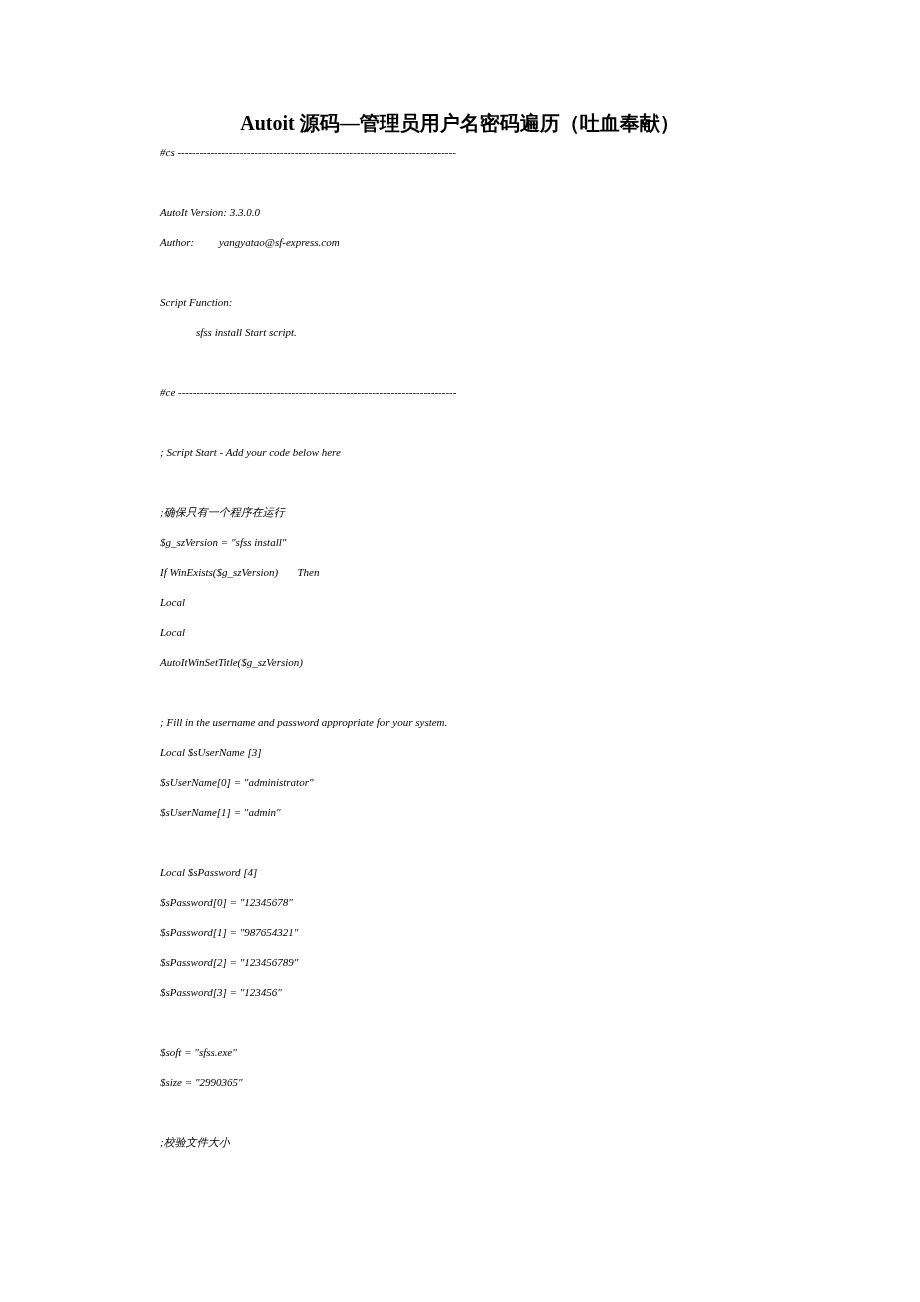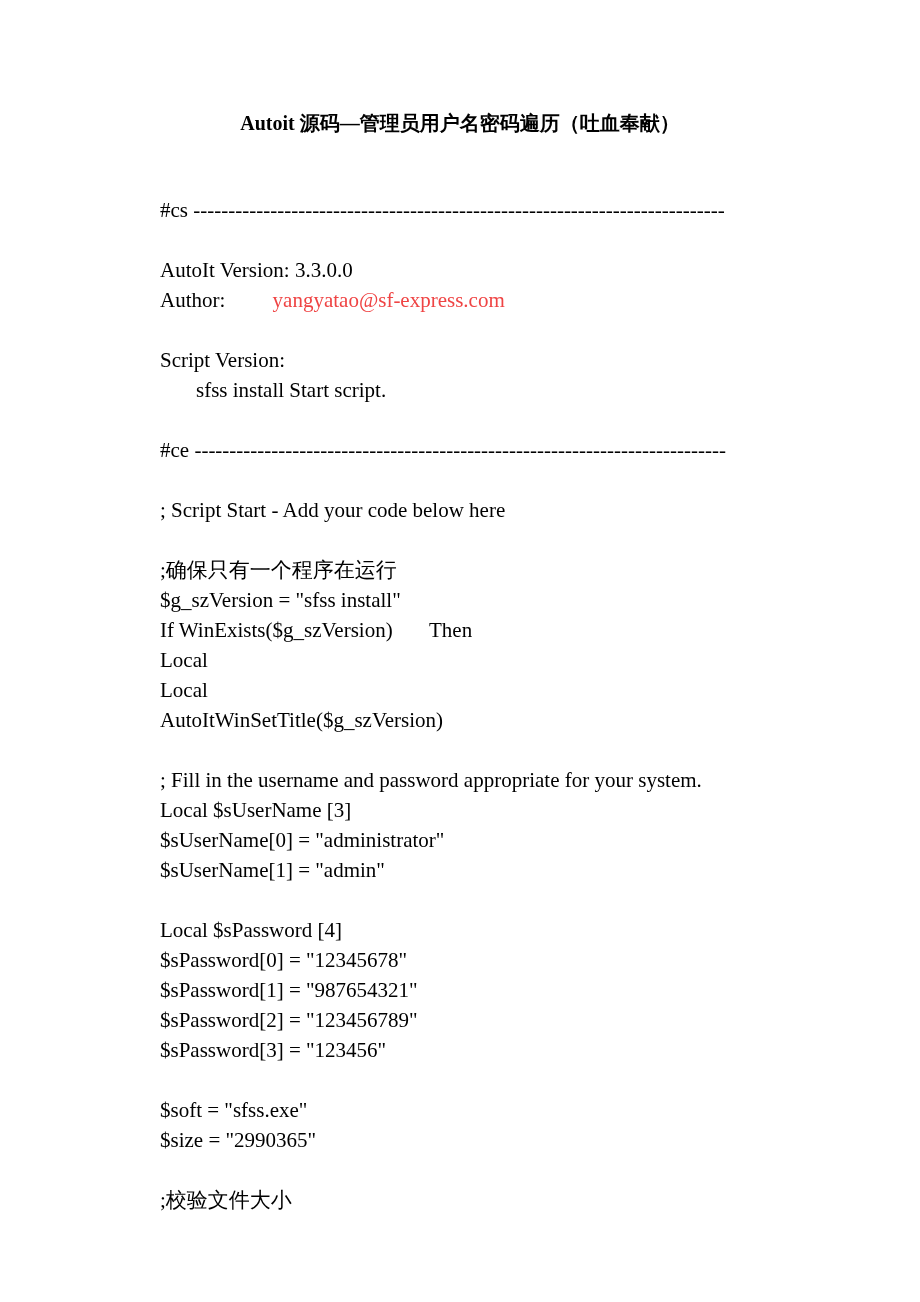--- a/index.html
+++ b/index.html
@@ -8,43 +8,43 @@
     height: 1302px;
     background: #ffffff;
     font-family: "Times New Roman", SimSun, serif;
     color: #000000;
     padding: 110px 160px 70px 160px;
   }
   .title {
     text-align: center;
     font-size: 20px;
     font-family: SimSun, "Times New Roman", serif;
-    margin-bottom: 58px;
   }
   .line {
-    font-size: 21px;
+    font-size: 11px;
     line-height: 30px;
     white-space: pre-wrap;
     font-family: "Times New Roman", SimSun, serif;
+    font-style: italic;
   }
   .blank { height: 30px; }
-  .link { color: #ef4444; }
+  .link { color: #000000; }
   .indent { padding-left: 36px; }
 </style>
 </head>
 <body>
 
 <h1 class="title">Autoit 源码—管理员用户名密码遍历（吐血奉献）</h1>
 
 <div class="line">#cs ----------------------------------------------------------------------------</div>
 <div class="blank"></div>
 <div class="line">AutoIt Version: 3.3.0.0</div>
 <div class="line"><span>Author:         </span><span class="link">yangyatao@sf-express.com</span></div>
 <div class="blank"></div>
-<div class="line">Script Version:</div>
+<div class="line">Script Function:</div>
 <div class="line indent">sfss install Start script.</div>
 <div class="blank"></div>
 <div class="line">#ce ----------------------------------------------------------------------------</div>
 <div class="blank"></div>
 <div class="line">; Script Start - Add your code below here</div>
 <div class="blank"></div>
 <div class="line">;确保只有一个程序在运行</div>
 <div class="line">$g_szVersion = "sfss install"</div>
 <div class="line">If WinExists($g_szVersion)       Then</div>
 <div class="line">Local</div>

